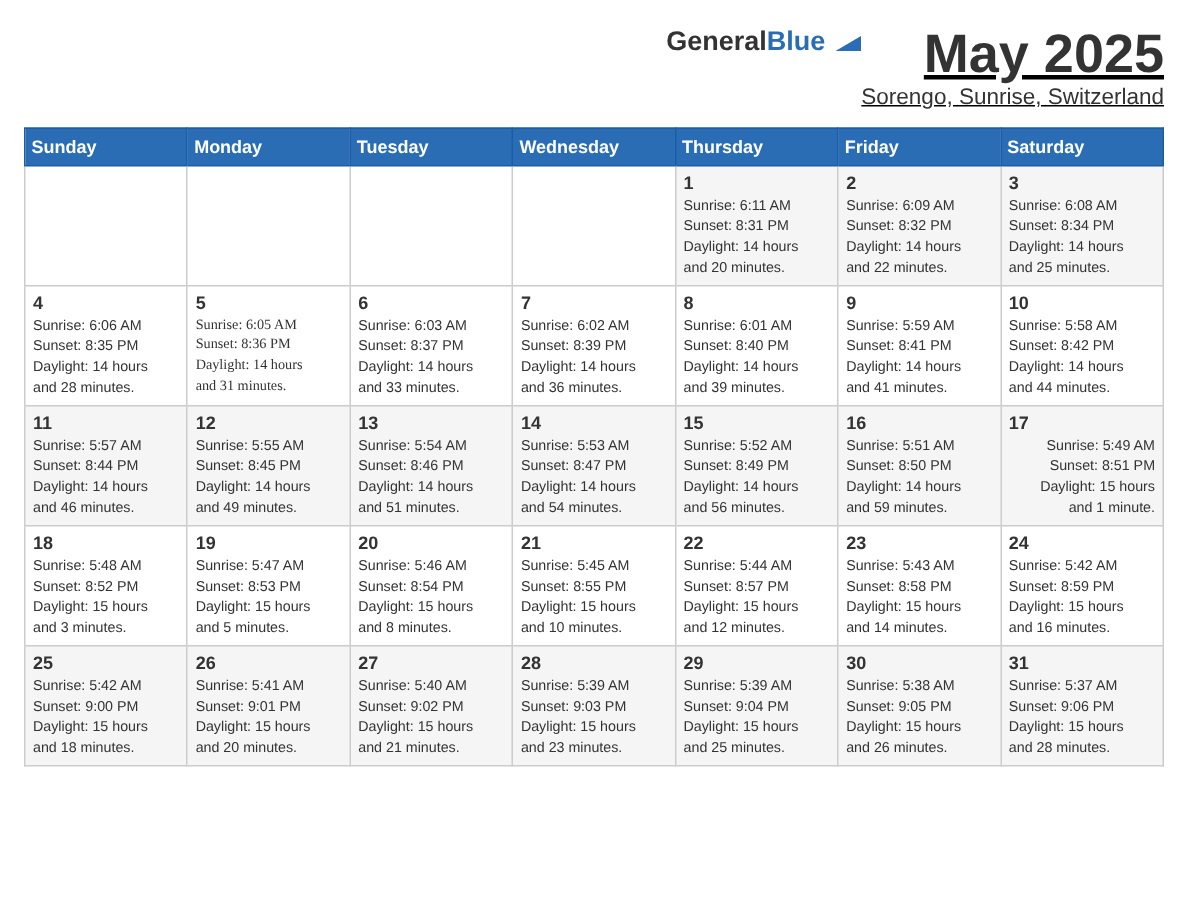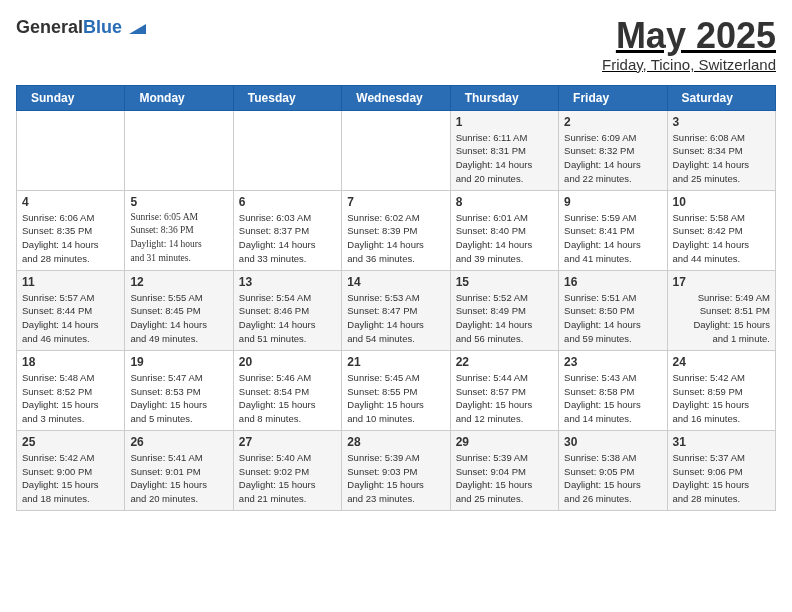--- a/index.html
+++ b/index.html
@@ -5,21 +5,21 @@
     * { box-sizing: border-box; margin: 0; padding: 0; }
     body {
       font-family: Arial, Helvetica, sans-serif;
       background: #fff;
       width: 792px;
       min-height: 612px;
       padding: 16px;
     }
     .header {
       display: flex;
-      justify-content: space-between;
+      justify-content: flex-end;
       align-items: flex-start;
       margin-bottom: 12px;
     }
     .logo {
       display: flex;
       align-items: center;
     }
     .logo-text-general {
       font-size: 18px;
       font-weight: bold;
@@ -53,21 +53,21 @@
       width: 100%;
       border-collapse: collapse;
       border: 1px solid #ccc;
     }
     .calendar th {
       background-color: #2a6db5;
       color: #fff;
       font-size: 12px;
       font-weight: bold;
       text-align: left;
-      padding: 5px 14px;
+      padding: 5px 4px;
       border: 1px solid #1a5da5;
     }
     .calendar td {
       vertical-align: top;
       border: 1px solid #ccc;
       padding: 4px 5px;
       width: 108px;
       min-height: 80px;
       background: #fff;
       font-size: 10px;
@@ -102,21 +102,21 @@
   <div class="logo">
     <span>
       <span class="logo-text-general">General</span><span class="logo-text-blue">Blue</span>
     </span>
     <svg class="logo-icon" viewBox="0 0 22 22">
       <polygon points="5,18 22,8 22,18" fill="#2a6db5"></polygon>
     </svg>
   </div>
   <div class="title-block">
     <div class="month-title">May 2025</div>
-    <div class="location-title">Friday, Ticino, Switzerland</div>
+    <div class="location-title">Sorengo, Sunrise, Switzerland</div>
   </div>
 </div>
 
 <table class="calendar">
   <thead>
     <tr>
     <th>Sunday</th>
         <th>Monday</th>
         <th>Tuesday</th>
         <th>Wednesday</th>

